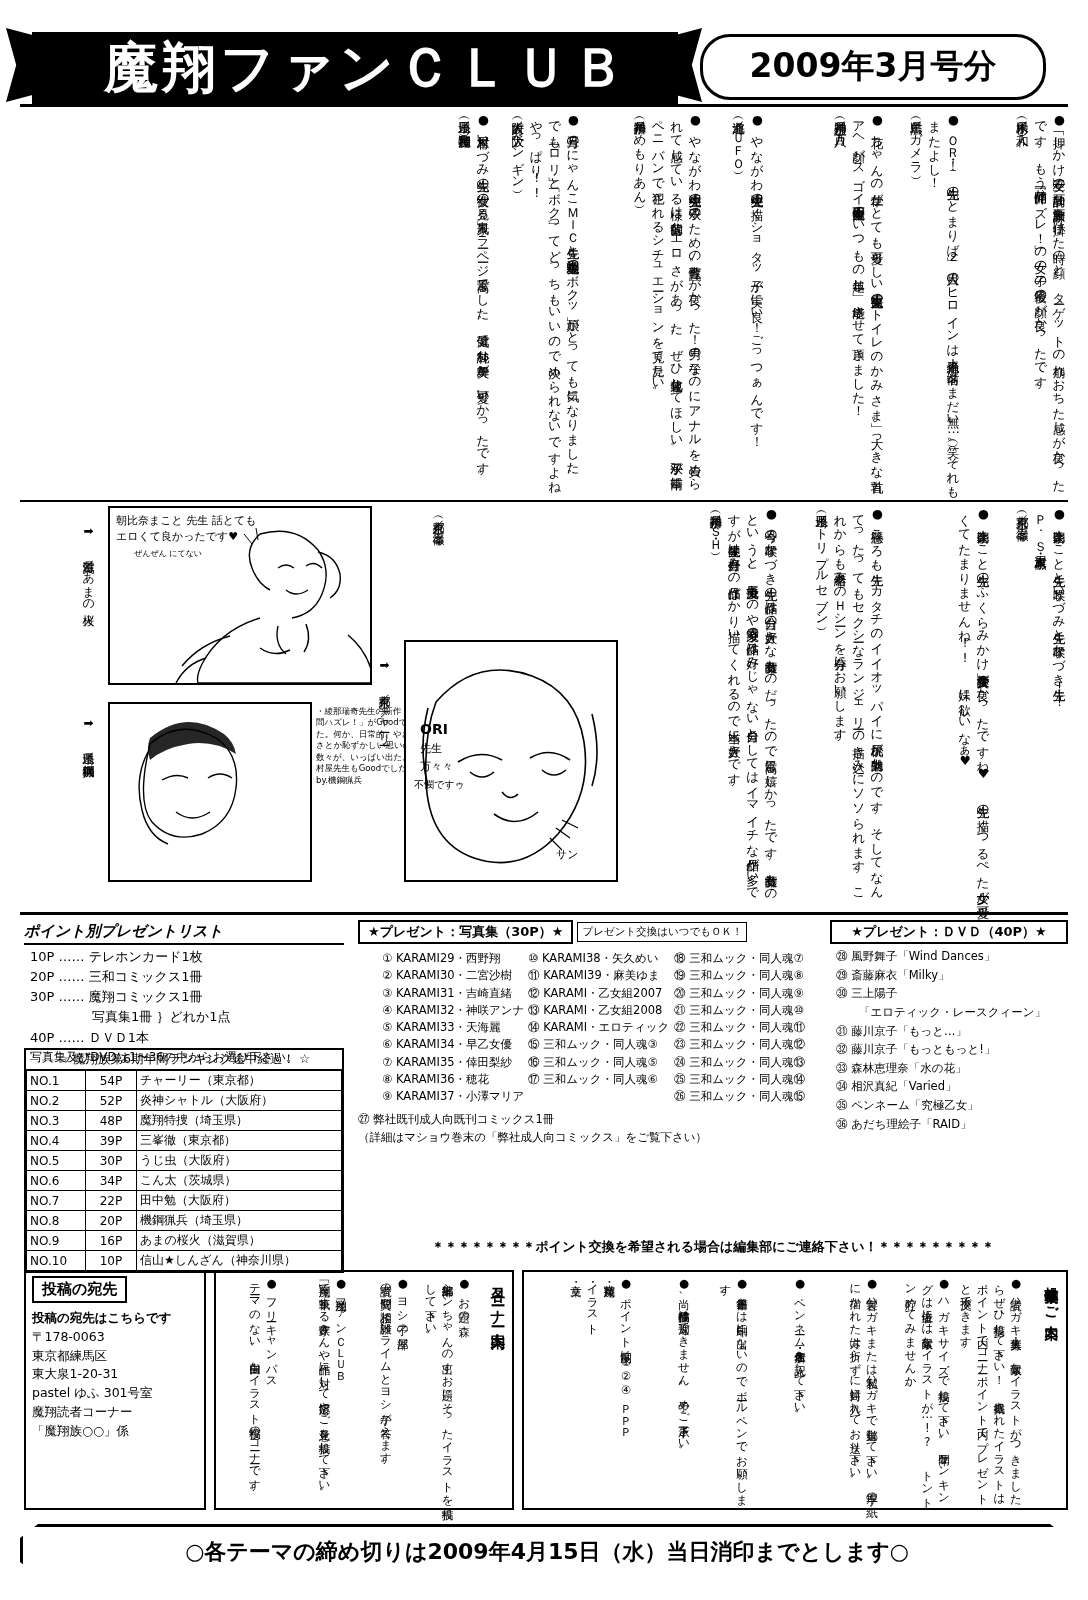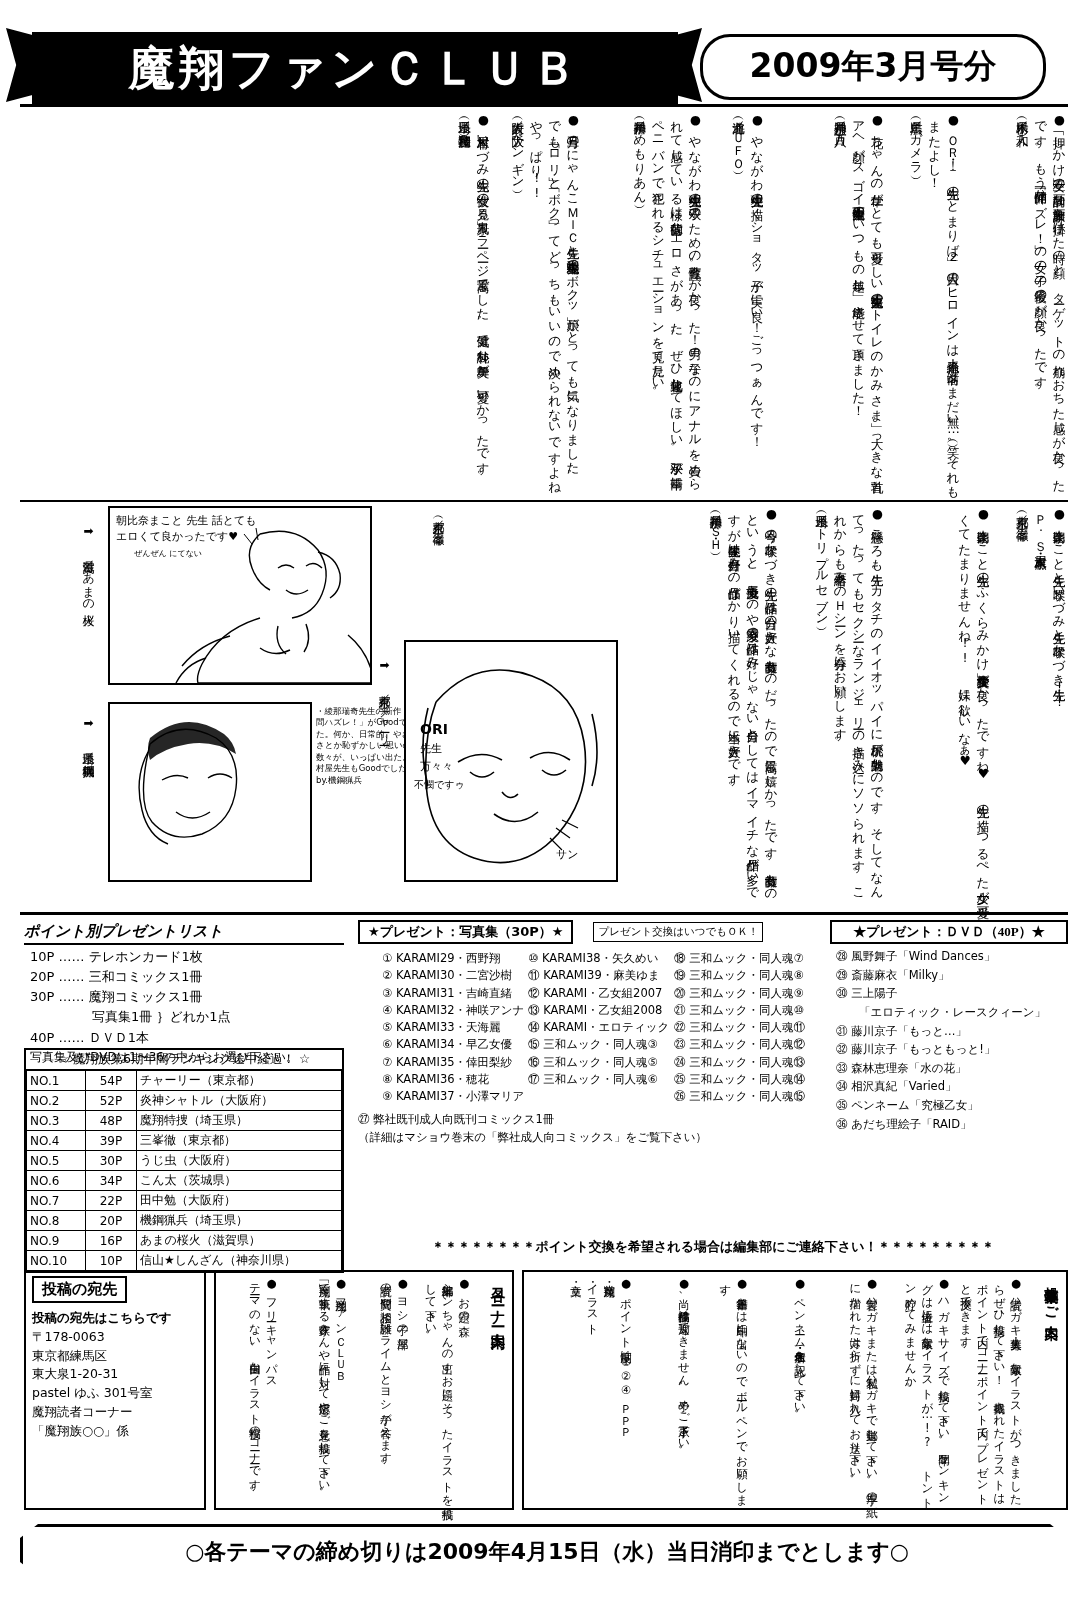--- a/index.html
+++ b/index.html
@@ -10,22 +10,22 @@
   }
   .page{position:relative;width:1088px;height:1600px;}
 
   
   .header{position:absolute;left:0;top:10px;width:1088px;height:95px;}
   .hdr-box{
     position:absolute;left:32px;top:22px;width:640px;height:66px;
     background:#000;border:3px solid #000;
   }
   .hdr-title{
-    position:absolute;left:0;top:0;width:640px;height:66px;
-    color:#fff;font-size:46px;font-weight:bold;line-height:66px;
+    position:absolute;left:12px;top:0;width:640px;height:66px;
+    color:#fff;font-size:54px;font-weight:bold;line-height:66px;
     text-align:center;letter-spacing:4px;
     font-family:"DejaVu Sans","Liberation Sans",sans-serif;
   }
   .hdr-ribbon-l,.hdr-ribbon-r{position:absolute;top:18px;width:34px;height:74px;background:#000;}
   .hdr-ribbon-l{left:6px;clip-path:polygon(0 0,100% 12%,100% 88%,0 100%,30% 50%);}
   .hdr-ribbon-r{left:668px;clip-path:polygon(100% 0,0 12%,0 88%,100% 100%,70% 50%);}
   .hdr-date{
     position:absolute;left:700px;top:24px;width:340px;height:60px;
     border:3px solid #000;border-radius:30px;
     font-size:33px;font-weight:bold;line-height:58px;text-align:center;
@@ -302,21 +302,21 @@
       <tr>
         <td>NO.10</td>
         <td style="text-align:center">10P</td>
         <td>信山★しんざん（神奈川県）</td>
       </tr>
     </tbody>
       </table>
   </div>
 
   <div style="position:absolute;left:358px;top:920px;width:462px;">
-    <div style="display:flex;align-items:center;gap:20px;">
+    <div style="display:flex;align-items:center;gap:4px;">
       <div style="border:2px solid #000;font-size:13px;font-weight:bold;padding:1px 8px;">★プレゼント：写真集（30P）★</div>
       <div style="border:1px solid #000;font-size:10.5px;padding:2px 4px;">プレゼント交換はいつでもＯＫ！</div>
     </div>
     <div style="display:flex;margin-top:6px;" class="two-col-list">
       <div style="width:154px">
         <div>① KARAMI29・西野翔</div>
         <div>② KARAMI30・二宮沙樹</div>
         <div>③ KARAMI31・吉崎直緒</div>
         <div>④ KARAMI32・神咲アンナ</div>
         <div>⑤ KARAMI33・天海麗</div>
@@ -347,21 +347,21 @@
         <div>㉖ 三和ムック・同人魂⑮</div>
       </div>
     </div>
     <div style="margin-top:6px;font-size:11.5px;line-height:1.5;">
       <div>㉗ 弊社既刊成人向既刊コミックス1冊</div>
       <div>（詳細はマショウ巻末の「弊社成人向コミックス」をご覧下さい）</div>
     </div>
   </div>
 
   <div style="position:absolute;left:830px;top:920px;width:238px;">
-    <div style="border:2px solid #000;font-size:13px;font-weight:bold;padding:1px 4px;text-align:center;font-family:Liberation Serif, serif;">★プレゼント：ＤＶＤ（40P）★</div>
+    <div style="border:2px solid #000;font-size:13px;font-weight:bold;padding:1px 4px;text-align:center;">★プレゼント：ＤＶＤ（40P）★</div>
     <div class="dvd-list">
       <div>㉘ 風野舞子「Wind Dances」</div>
       <div>㉙ 斎藤麻衣「Milky」</div>
       <div>㉚ 三上陽子</div>
       <div>　　「エロティック・レースクィーン」</div>
       <div>㉛ 藤川京子「もっと…」</div>
       <div>㉜ 藤川京子「もっともっと!」</div>
       <div>㉝ 森林恵理奈「水の花」</div>
       <div>㉞ 相沢真紀「Varied」</div>
       <div>㉟ ペンネーム「究極乙女」</div>

